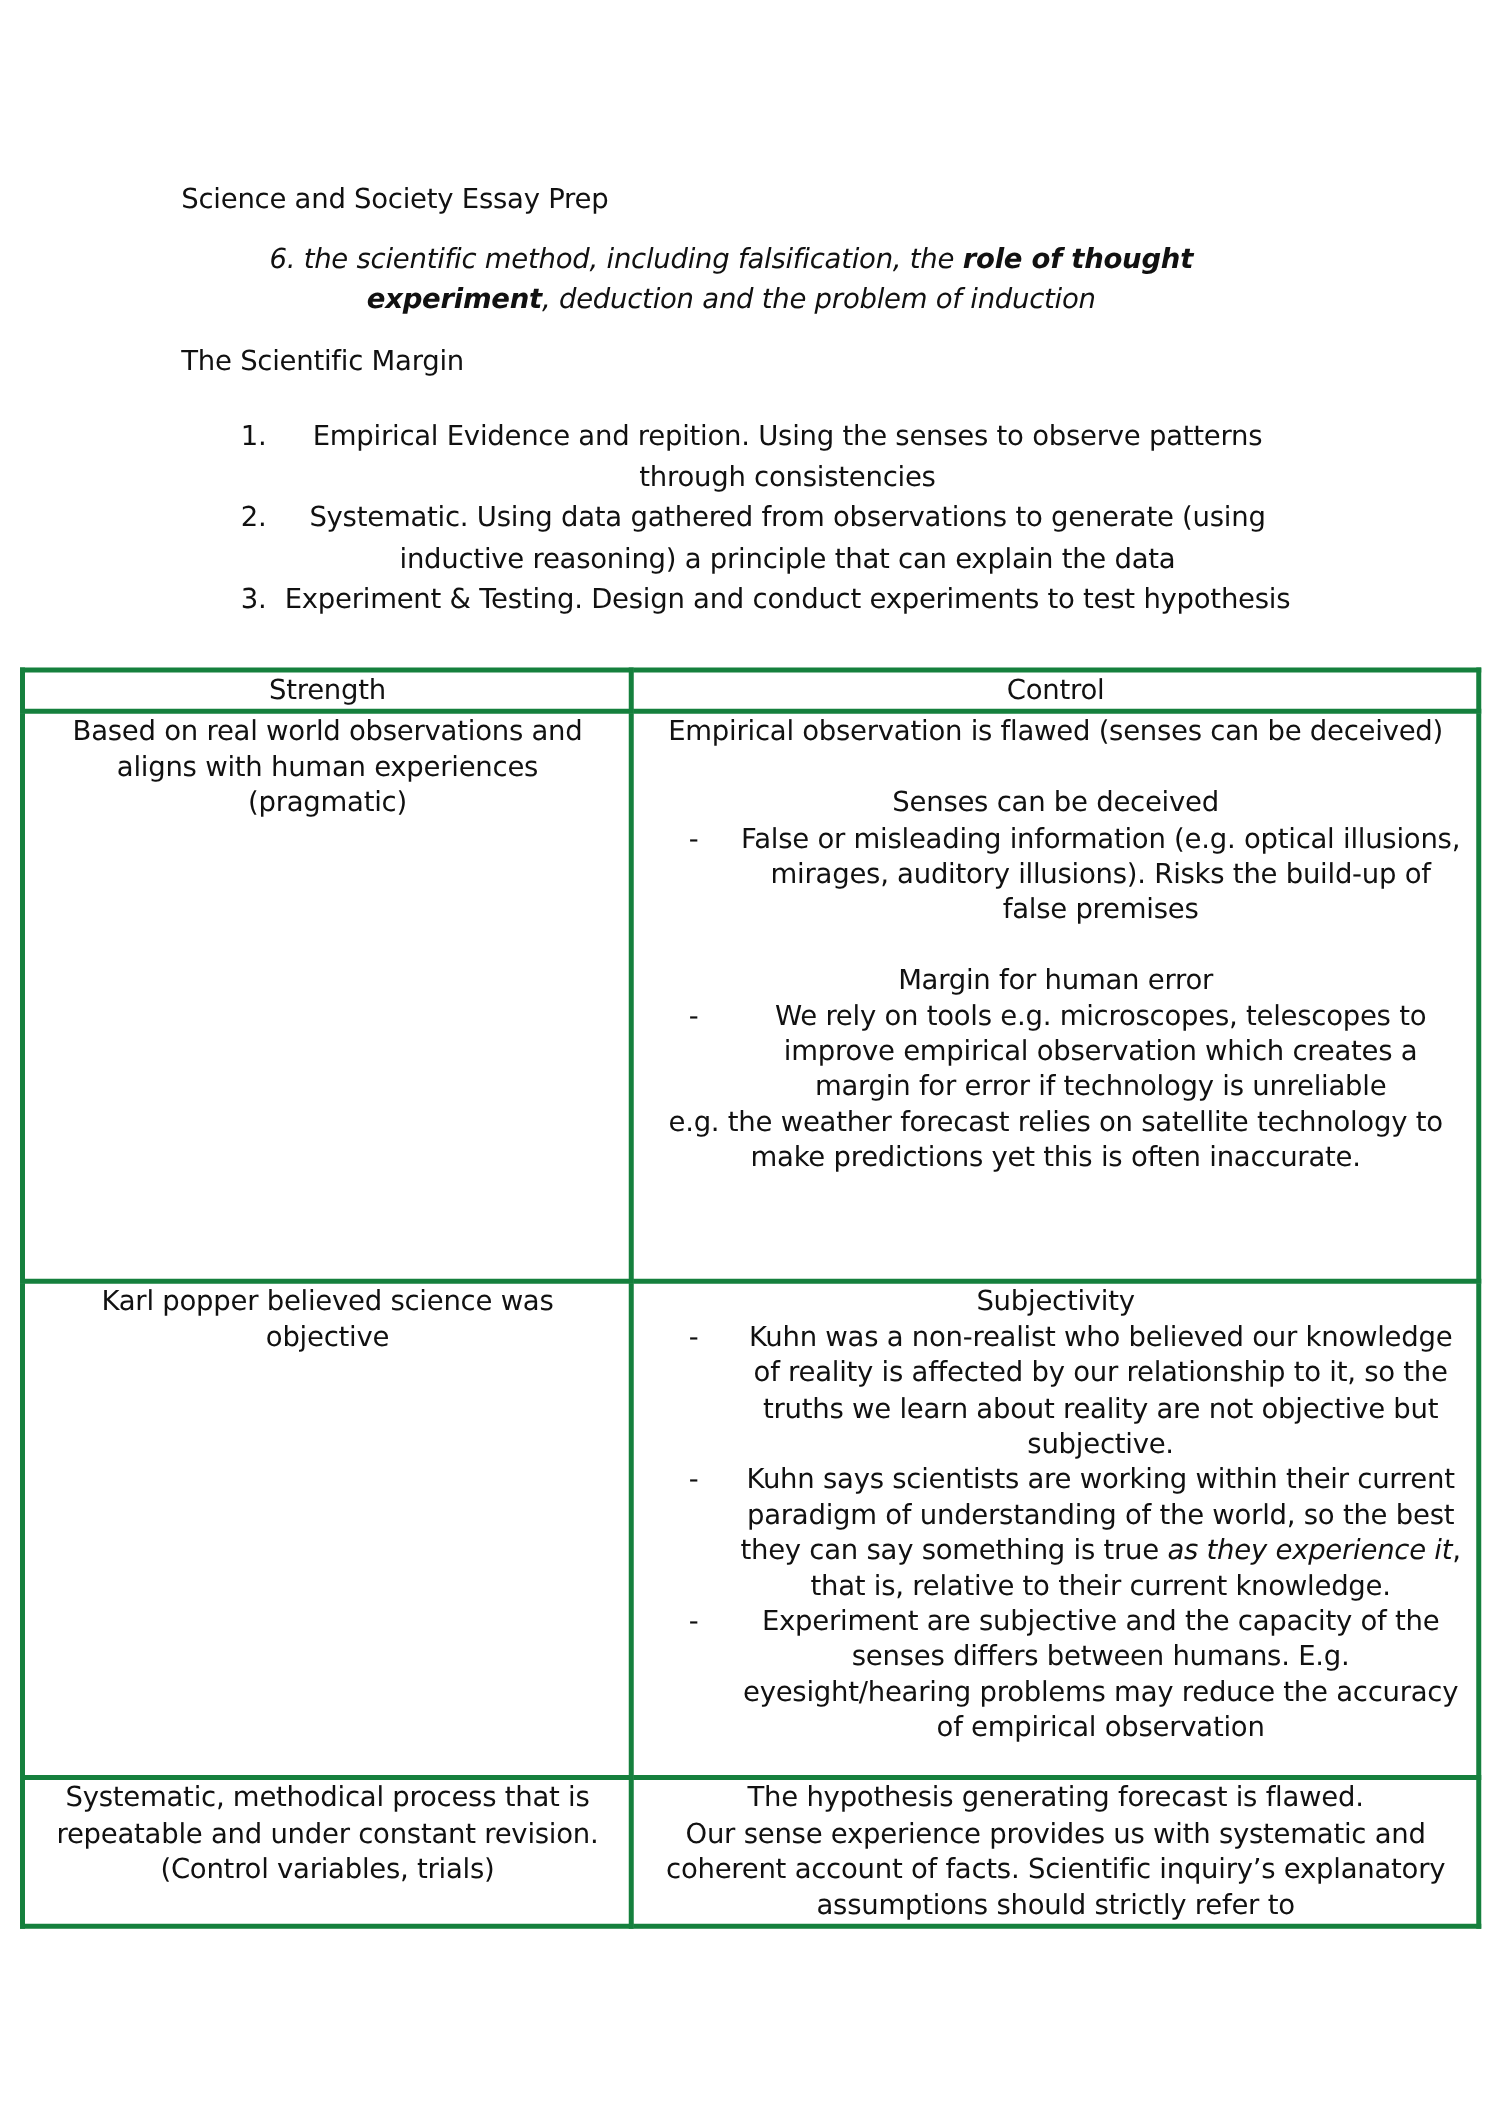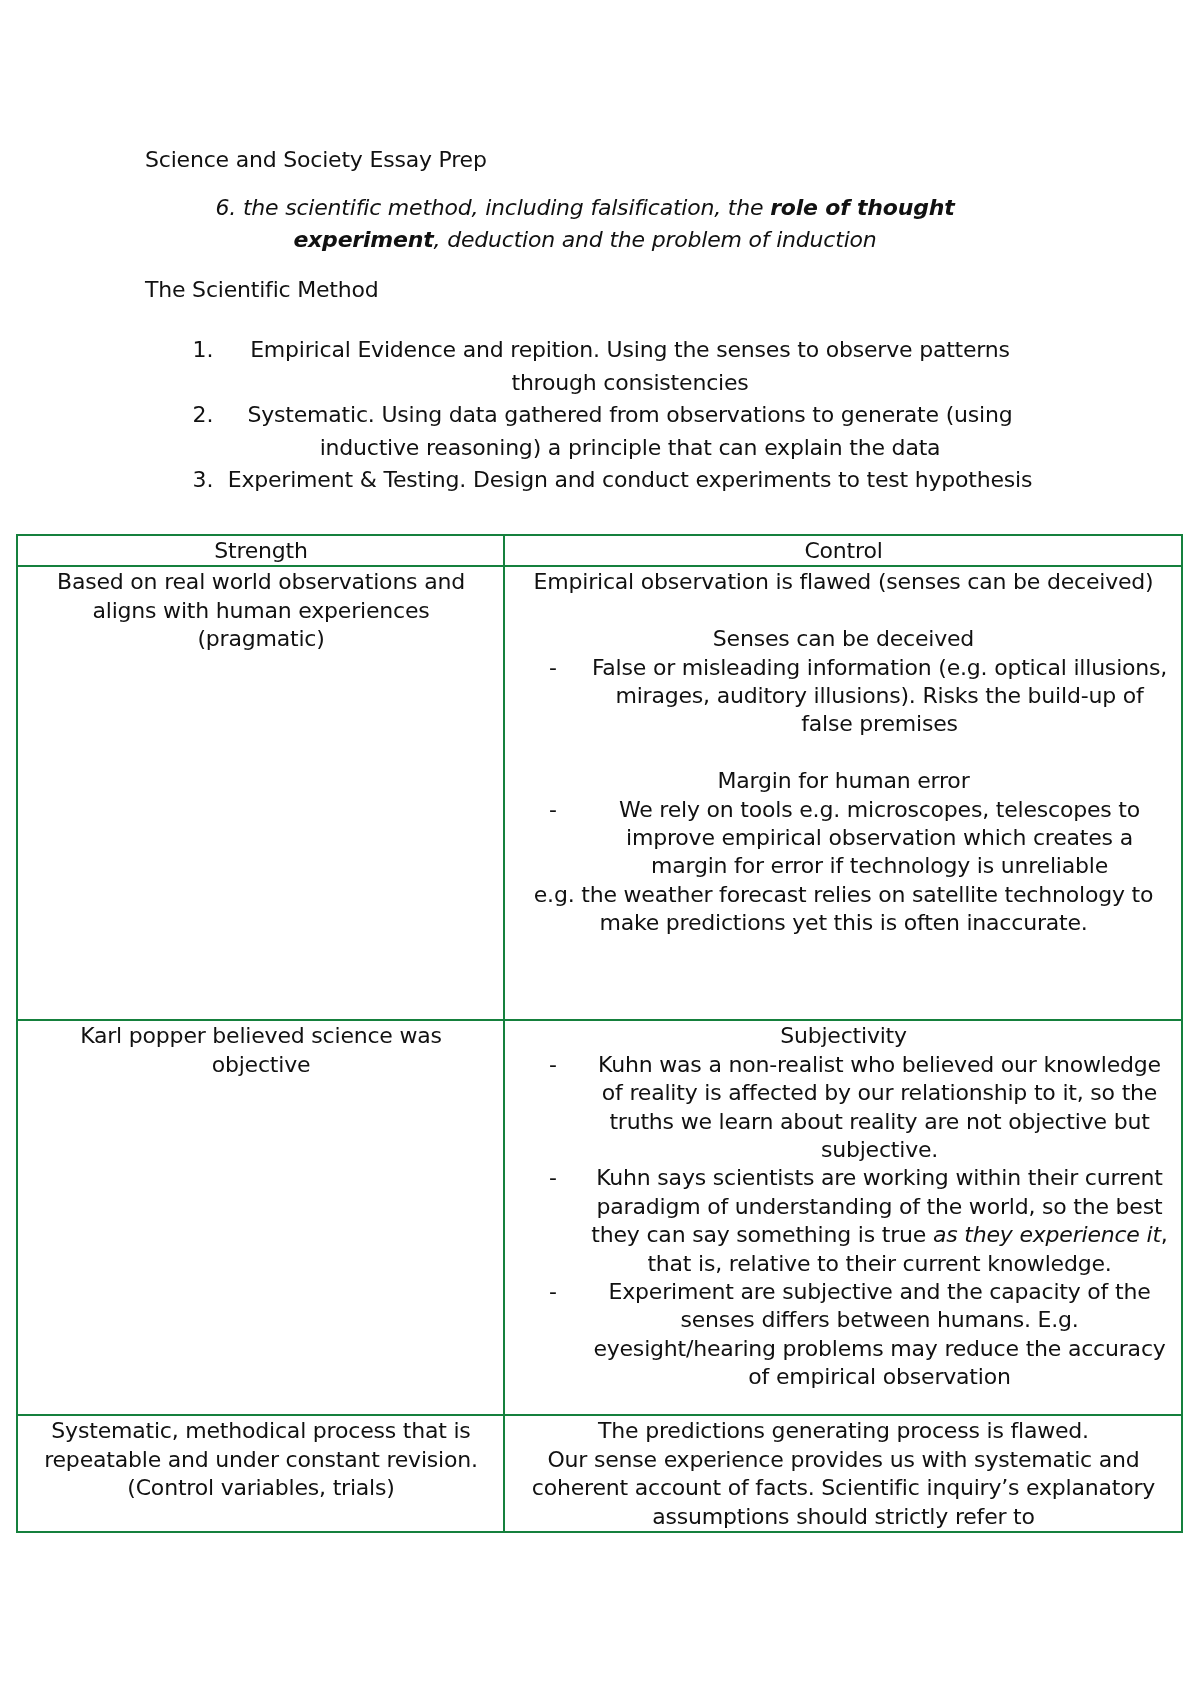--- a/index.html
+++ b/index.html
@@ -8,42 +8,42 @@
   .page { position:absolute; left:0; top:0; width:1200px; height:1696px;text-align:center; }
   .title { position:absolute; left:145px; top:145px; font-size:22px; line-height:30px; letter-spacing:-0.2px; }
   .topic { position:absolute; left:145px; top:192px; width:880px; font-size:22px; line-height:32px; font-style:italic; letter-spacing:-0.2px; }
   .topic b { font-weight:bold; }
   .section { position:absolute; left:145px; top:275px; font-size:22px; line-height:30px; letter-spacing:-0.2px; }
   ol.steps { position:absolute; left:145px; top:334px; margin:0; padding:0 0 0 75px; width:820px;
              font-size:22px; line-height:32.5px; letter-spacing:-0.2px; }
   ol.steps li { padding-left:0; }
   table.sw { position:absolute; left:16px; top:534px; width:1165px; border-collapse:collapse;
              font-size:22px; line-height:28.4px; letter-spacing:-0.2px; table-layout:fixed; }
-  table.sw td { border:2px solid #15803d; vertical-align:top; padding:1px 9px 0 10px; }
+  table.sw td { border:4px solid #15803d; vertical-align:top; padding:1px 9px 0 10px; }
   col.c1 { width:487px; }
   col.c2 { width:678px; }
   tr.hdr td { height:28px; }
   tr.r1 td { height:451px; }
   tr.r2 td { height:392px; }
   tr.r3 td { height:112px; }
   ul.dash { list-style:none; margin:0; padding:0 0 0 72px; }
   ul.dash li { position:relative; }
   ul.dash li::before { content:"-"; position:absolute; left:-38px; top:0; }
   .gap { height:28.4px; }
 </style>
 </head>
 <body>
 
 <div class="page">
 
   <div class="title">Science and Society Essay Prep</div>
 
   <div class="topic"><span>6. the scientific method, including falsification, the </span><b>role of thought experiment</b><span>, deduction and the problem of induction</span></div>
 
-  <div class="section">The Scientific Method</div>
+  <div class="section">The Scientific Margin</div>
 
   <ol class="steps">
     <li>Empirical Evidence and repition. Using the senses to observe patterns through consistencies</li>
     <li>Systematic. Using data gathered from observations to generate (using inductive reasoning) a principle that can explain the data</li>
     <li>Experiment &amp; Testing. Design and conduct experiments to test hypothesis</li>
   </ol>
 
   <table class="sw">
     <colgroup>
         <col class="c1">
@@ -78,20 +78,20 @@
         <ul class="dash">
           <li>Kuhn was a non-realist who believed our knowledge of reality is affected by our relationship to it, so the truths we learn about reality are not objective but subjective.</li>
           <li><span>Kuhn says scientists are working within their current paradigm of understanding of the world, so the best they can say something is true </span><i>as they experience it</i><span>, that is, relative to their current knowledge.</span></li>
           <li>Experiment are subjective and the capacity of the senses differs between humans. E.g. eyesight/hearing problems may reduce the accuracy of empirical observation</li>
         </ul>
       </td>
     </tr>
     <tr class="r3">
       <td>Systematic, methodical process that is repeatable and under constant revision. (Control variables, trials)</td>
       <td>
-        <div>The predictions generating process is flawed.</div>
+        <div>The hypothesis generating forecast is flawed.</div>
         <div>Our sense experience provides us with systematic and coherent account of facts. Scientific inquiry’s explanatory assumptions should strictly refer to</div>
       </td>
     </tr>
   </tbody>
     </table>
 
 </div>
 
 </body></html>

